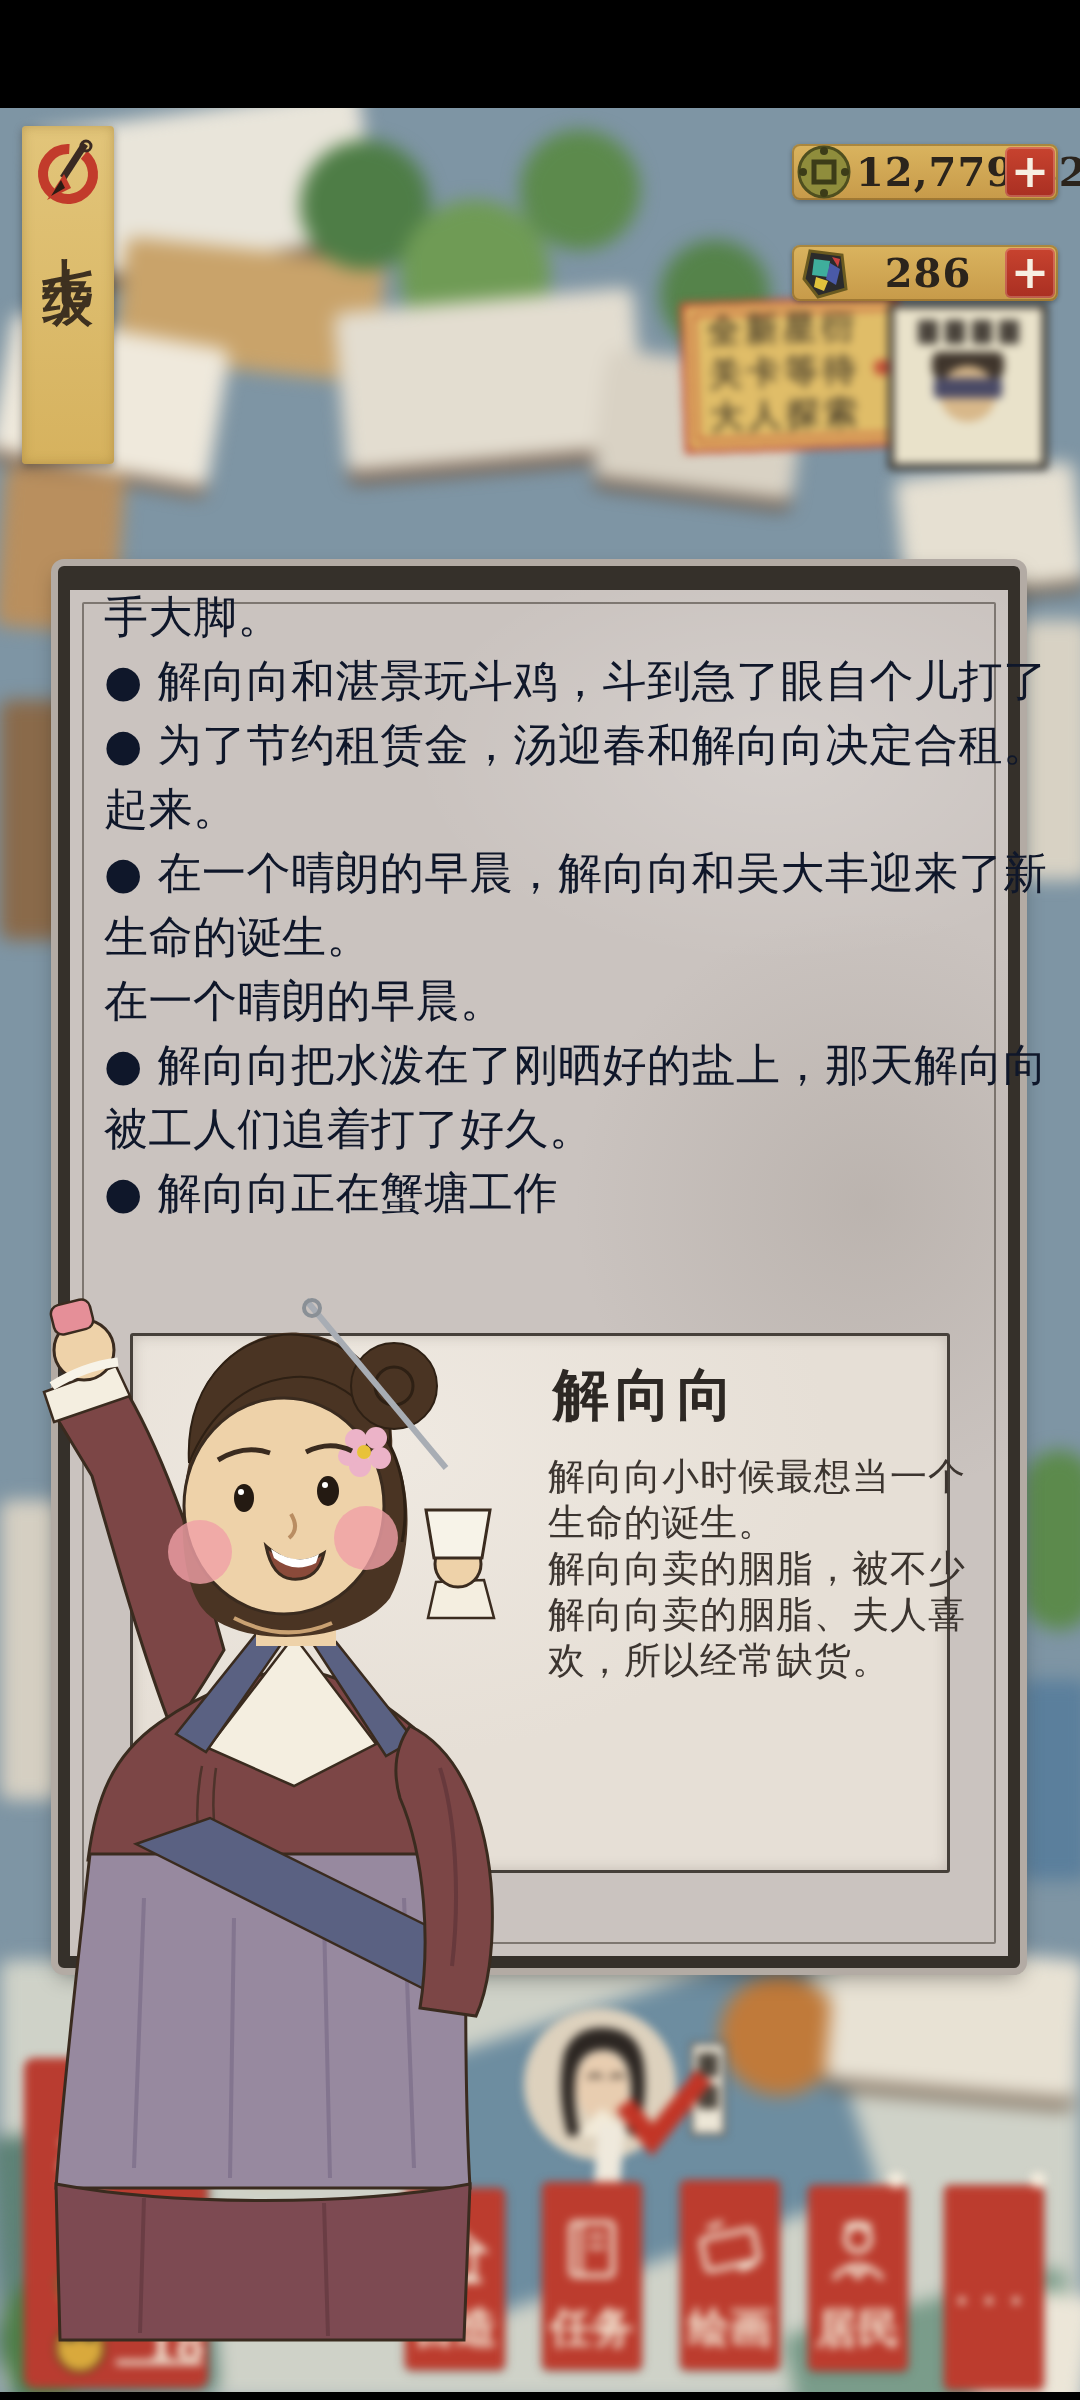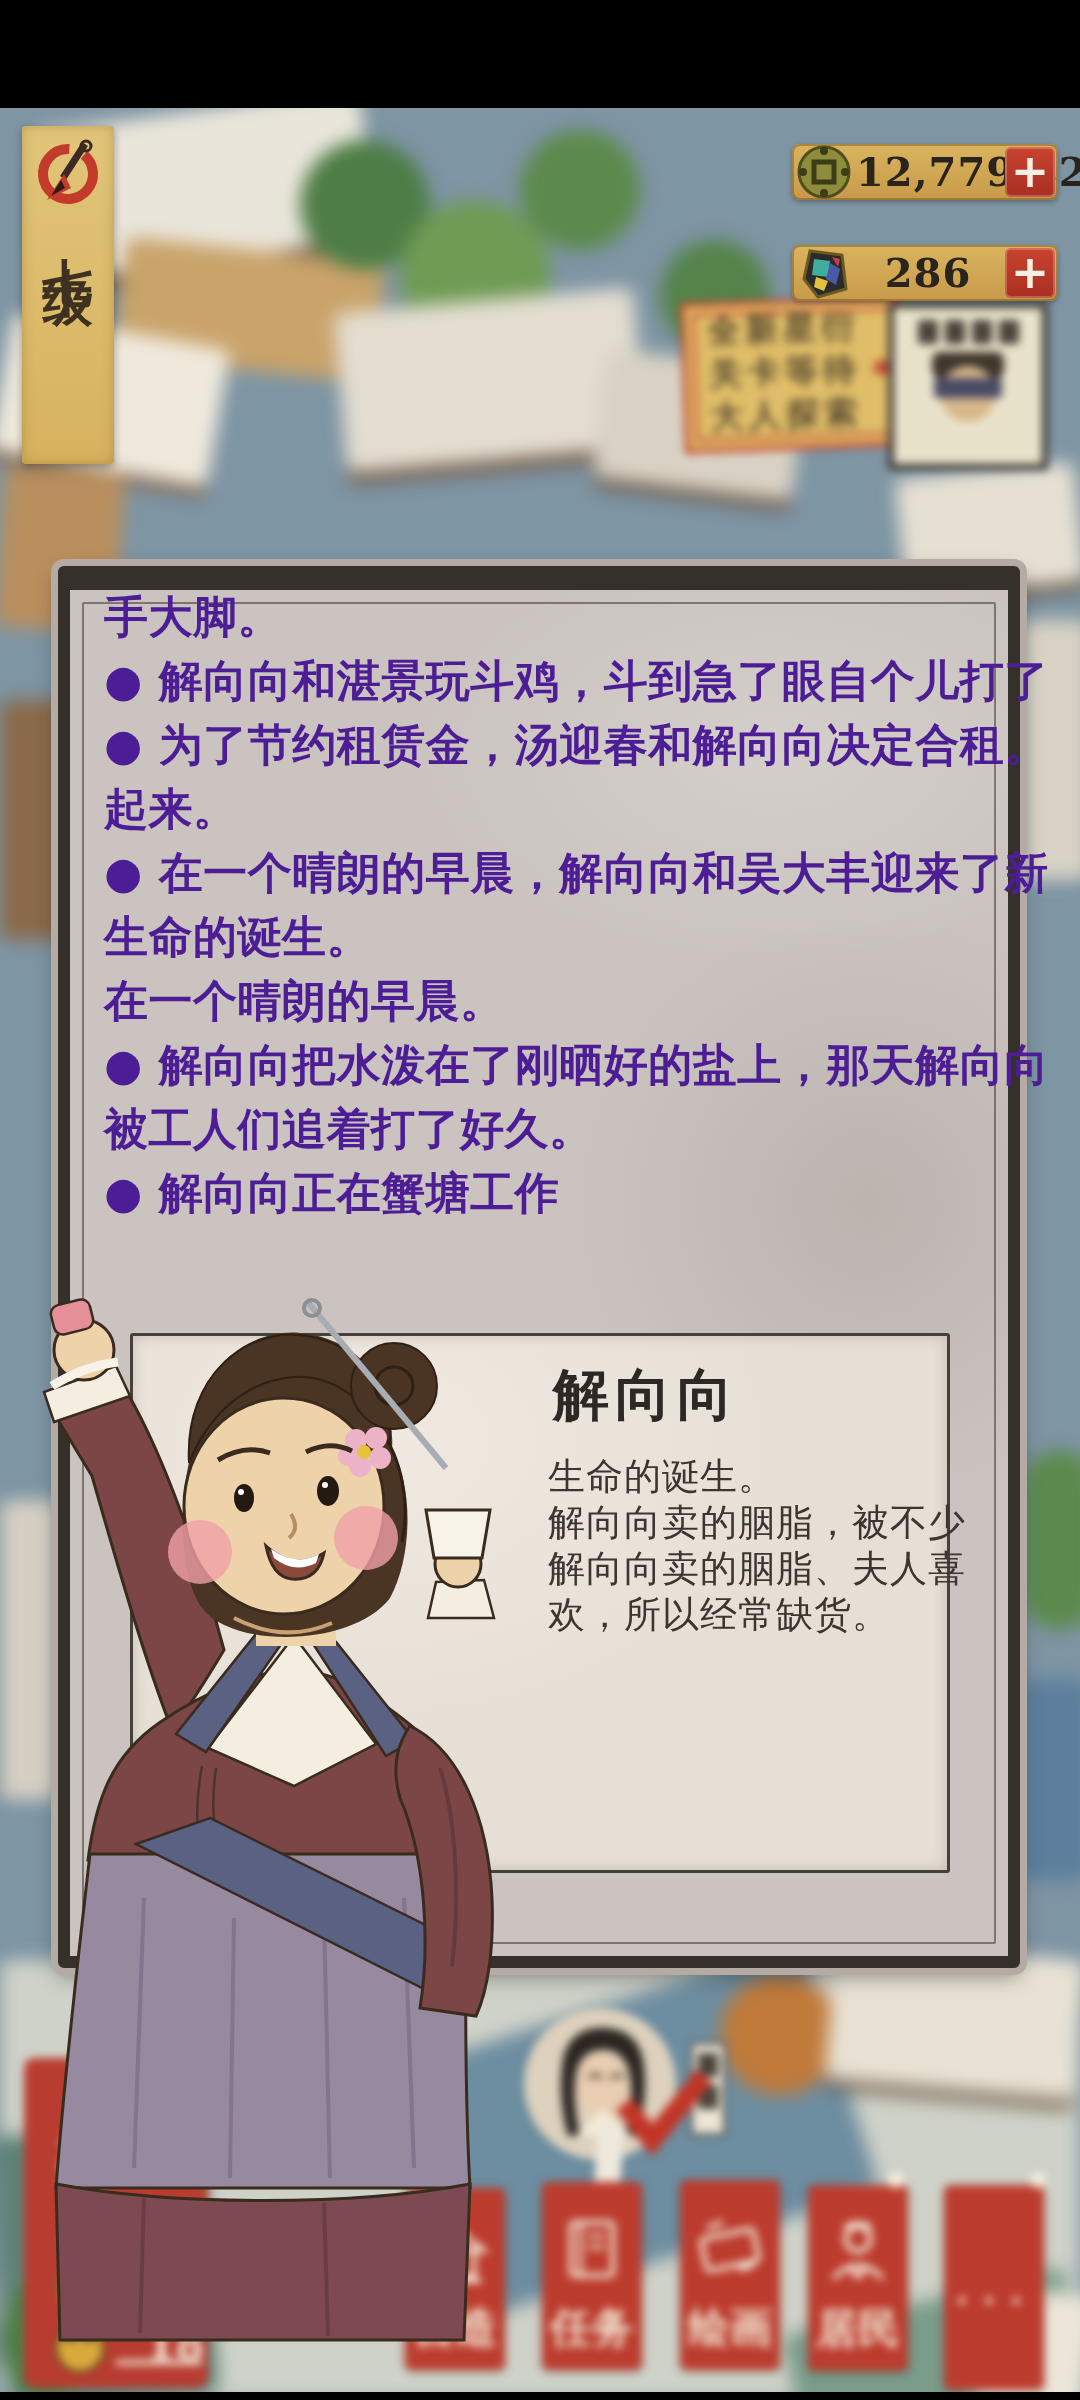--- a/index.html
+++ b/index.html
@@ -94,21 +94,21 @@
   .panel{position:absolute;left:58px;top:566px;width:962px;height:1402px;z-index:20;
     background:
       radial-gradient(520px 300px at 75% 12%, rgba(255,255,255,.20), rgba(255,255,255,0) 70%),
       radial-gradient(420px 420px at 85% 45%, rgba(120,110,100,.18), rgba(120,110,100,0) 70%),
       #cac3bf;
     border:12px solid #35302a;border-top-width:24px;border-radius:6px;box-sizing:border-box;
     box-shadow:0 0 0 7px #b3aba4,0 8px 22px rgba(0,0,0,.4);}
   .panel .innerline{position:absolute;inset:12px;border:2px solid rgba(62,55,48,.55);
     border-radius:2px;}
   .paneltext{position:absolute;left:104px;top:588px;width:880px;z-index:22;}
-  .pline{height:64px;font-size:44px;color:#4c1d95;white-space:nowrap;letter-spacing:0.5px;font-weight:bold;}
+  .pline{height:64px;font-size:44px;color:#0f172a;white-space:nowrap;letter-spacing:0.5px;}
 
   .card{position:absolute;left:130px;top:1333px;width:820px;height:540px;z-index:24;
     background:radial-gradient(600px 420px at 30% 20%, #efe9e1, #e6dfd6 75%);
     border:3px solid #46403a;border-radius:3px;box-sizing:border-box;
     box-shadow:inset 0 0 14px rgba(90,80,70,.25);}
   .card .cname{position:absolute;left:420px;top:22px;font-size:56px;font-weight:bold;
     color:#2d2824;letter-spacing:6px;}
   .card .cdesc{position:absolute;left:415px;top:116px;}
   .dline{height:46px;font-size:37px;color:#3c3530;white-space:nowrap;letter-spacing:1px;}
 
@@ -295,20 +295,21 @@
     <div class="pline">生命的诞生。</div>
     <div class="pline">在一个晴朗的早晨。</div>
     <div class="pline">● 解向向把水泼在了刚晒好的盐上，那天解向向</div>
     <div class="pline">被工人们追着打了好久。</div>
     <div class="pline">● 解向向正在蟹塘工作</div>
   </div>
 
   <div class="card">
     <div class="cname">解向向</div>
     <div class="cdesc">
+      <div class="dline">解向向小时候最想当一个</div>
       <div class="dline">生命的诞生。</div>
       <div class="dline">解向向卖的胭脂，被不少</div>
       <div class="dline">解向向卖的胭脂、夫人喜</div>
       <div class="dline">欢，所以经常缺货。</div>
     </div>
   </div>
 
   <svg class="womansvg" width="505" height="1045" viewBox="0 0 505 1045">
 
     <path d="M178,432 C150,360 122,262 98,178 L64,122 L134,96 C172,162 206,262 230,352 C212,382 194,410 178,432 Z" fill="#7c4646" stroke="#3a2b1f" stroke-width="3"></path>

